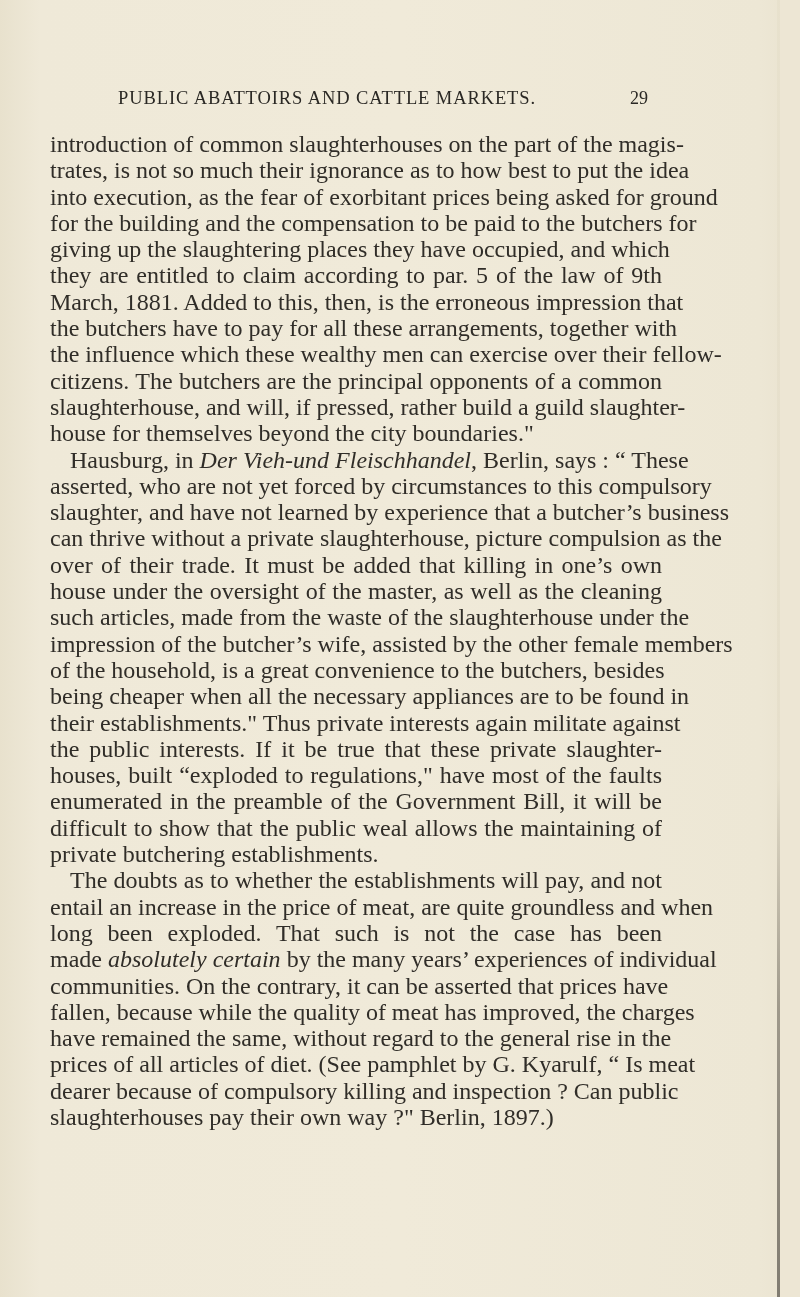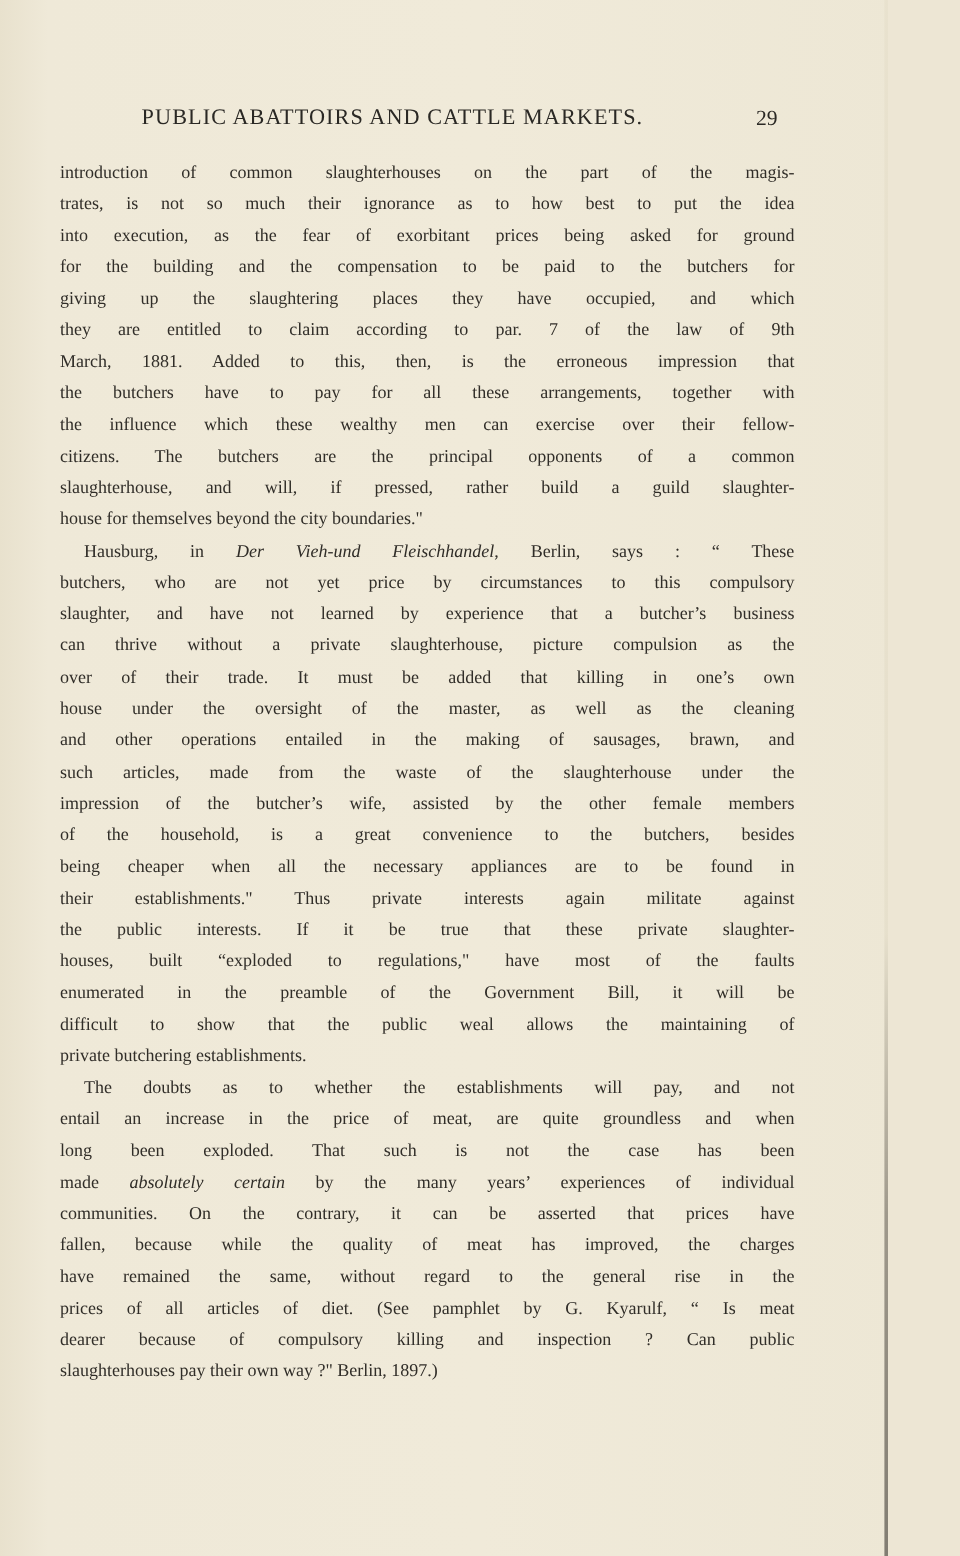--- a/index.html
+++ b/index.html
@@ -13,20 +13,21 @@
     position: relative;
     overflow: hidden;
     font-family: "Liberation Serif", "DejaVu Serif", serif;
     color: #2e2b26;
   }
   .page {
     position: absolute;
     left: 0; top: 0;
     width: 740px; height: 1297px;
     background: linear-gradient(to right, #e8e1cd 0px, #efe9d8 40px, #f0ead9 400px, #ede7d5 760px, #e9e2cf 800px);
+    padding-left: 40px;
   }
   .right-edge {
     position: absolute;
     right: 0; top: 0;
     width: 3px; height: 1297px;
     background: linear-gradient(to bottom, #e5dec9 0%, #e2dbc6 60%, #6b655a 78%, #3a3630 100%);
     opacity: 0.6;
   }
   .running-head {
     position: absolute;
@@ -49,21 +50,21 @@
     left: 512px;
     top: 0;
     font-size: 18px;
     color: #2a2824;
   }
   .body-text {
     position: absolute;
     left: 50px;
     top: 131px;
     width: 612px;
-    font-size: 15px;
+    font-size: 24px;
     line-height: 26.3px;
     text-align: justify;
     color: #302d28;
   }
   .para {
     margin: 0;
     text-align: justify;
   }
   .line {
     display: block;
@@ -93,37 +94,36 @@
   </div>
 
   <div class="body-text">
 
     <div class="para">
       <span class="line">introduction of common slaughterhouses on the part of the magis-</span>
       <span class="line">trates, is not so much their ignorance as to how best to put the idea</span>
       <span class="line">into execution, as the fear of exorbitant prices being asked for ground</span>
       <span class="line">for the building and the compensation to be paid to the butchers for</span>
       <span class="line">giving up the slaughtering places they have occupied, and which</span>
-      <span class="line">they are entitled to claim according to par. 7 of the law of 9th</span>
+      <span class="line">they are entitled to claim according to par. 5 of the law of 9th</span>
       <span class="line">March, 1881.  Added to this, then, is the erroneous impression that</span>
       <span class="line">the butchers have to pay for all these arrangements, together with</span>
       <span class="line">the influence which these wealthy men can exercise over their fellow-</span>
       <span class="line">citizens.  The butchers are the principal opponents of a common</span>
       <span class="line">slaughterhouse, and will, if pressed, rather build a guild slaughter-</span>
       <span class="line last">house for themselves beyond the city boundaries."</span>
     </div>
 
     <div class="para">
       <span class="line first-indent"><span>Hausburg, in </span><em>Der Vieh-und Fleischhandel</em><span>, Berlin, says :  “ These</span></span>
-      <span class="line">butchers, who are not yet price by circumstances to this compulsory</span>
+      <span class="line">asserted, who are not yet forced by circumstances to this compulsory</span>
       <span class="line">slaughter, and have not learned by experience that a butcher’s business</span>
       <span class="line">can thrive without a private slaughterhouse, picture compulsion as the</span>
       <span class="line">over of their trade.  It must be added that killing in one’s own</span>
       <span class="line">house under the oversight of the master, as well as the cleaning</span>
-      <span class="line">and other operations entailed in the making of sausages, brawn, and</span>
       <span class="line">such articles, made from the waste of the slaughterhouse under the</span>
       <span class="line">impression of the butcher’s wife, assisted by the other female members</span>
       <span class="line">of the household, is a great convenience to the butchers, besides</span>
       <span class="line">being cheaper when all the necessary appliances are to be found in</span>
       <span class="line">their establishments."  Thus private interests again militate against</span>
       <span class="line">the public interests.  If it be true that these private slaughter-</span>
       <span class="line">houses, built “exploded to regulations," have most of the faults</span>
       <span class="line">enumerated in the preamble of the Government Bill, it will be</span>
       <span class="line">difficult to show that the public weal allows the maintaining of</span>
       <span class="line last">private butchering establishments.</span>

